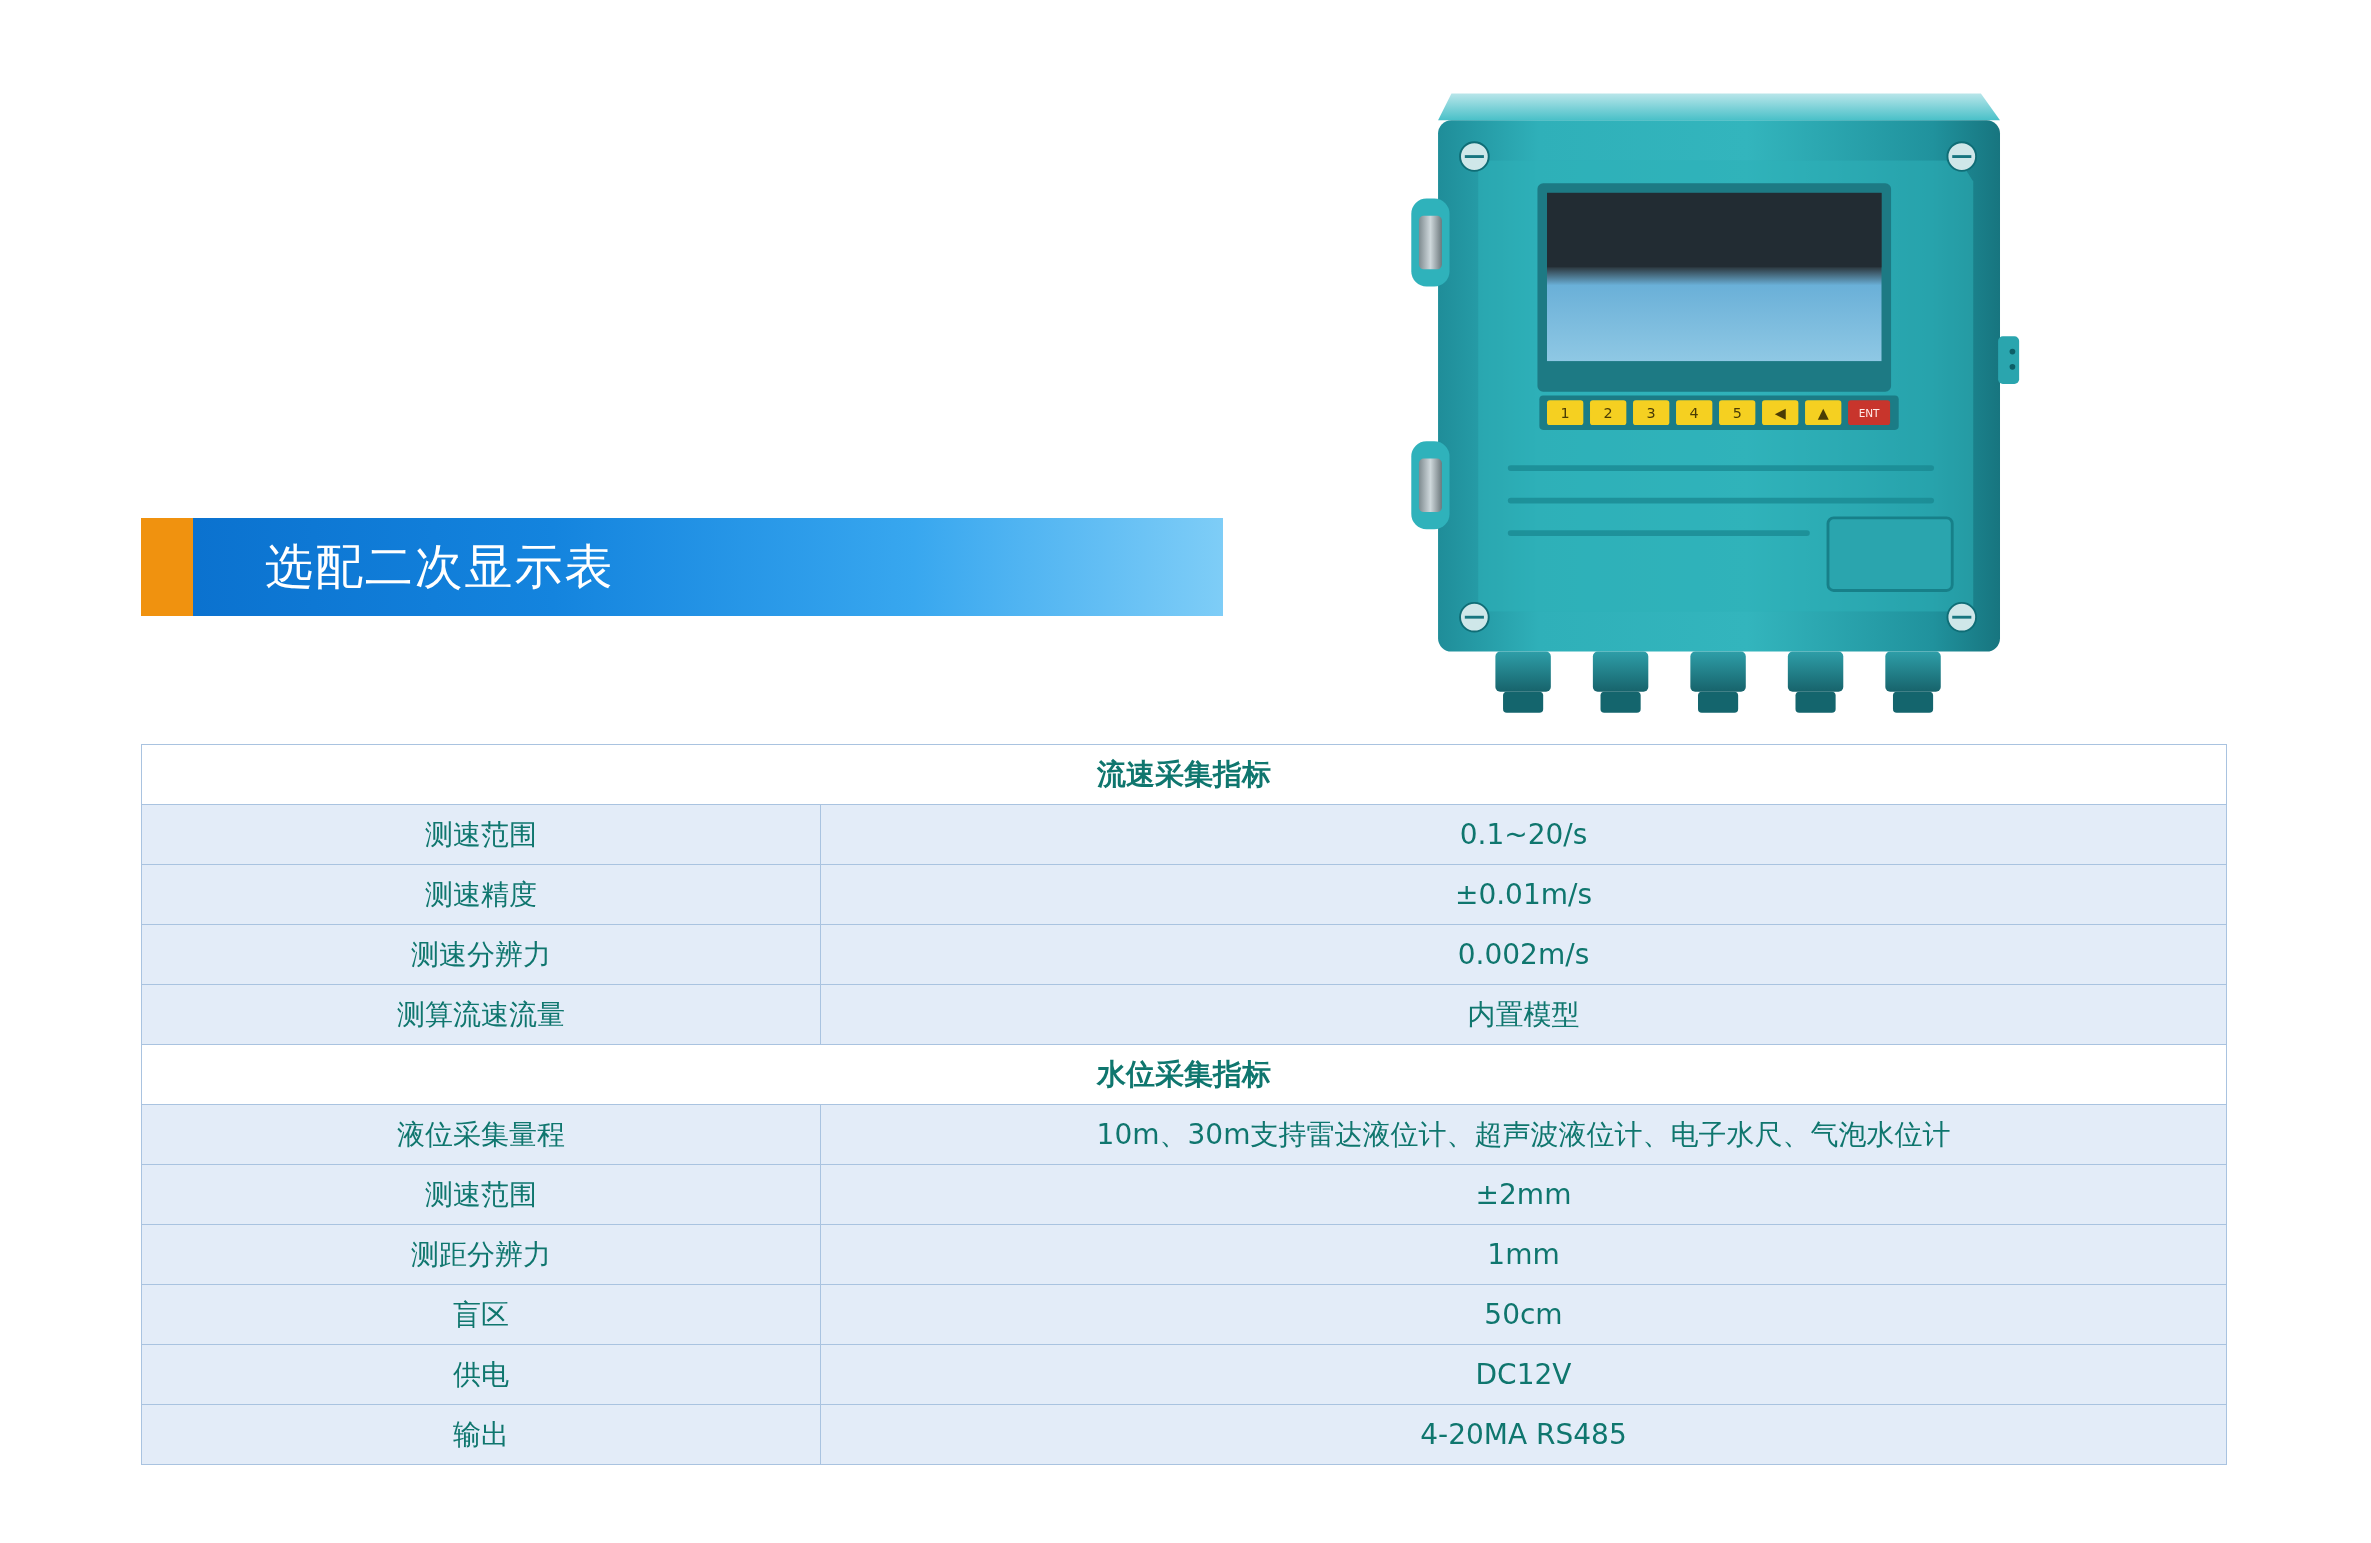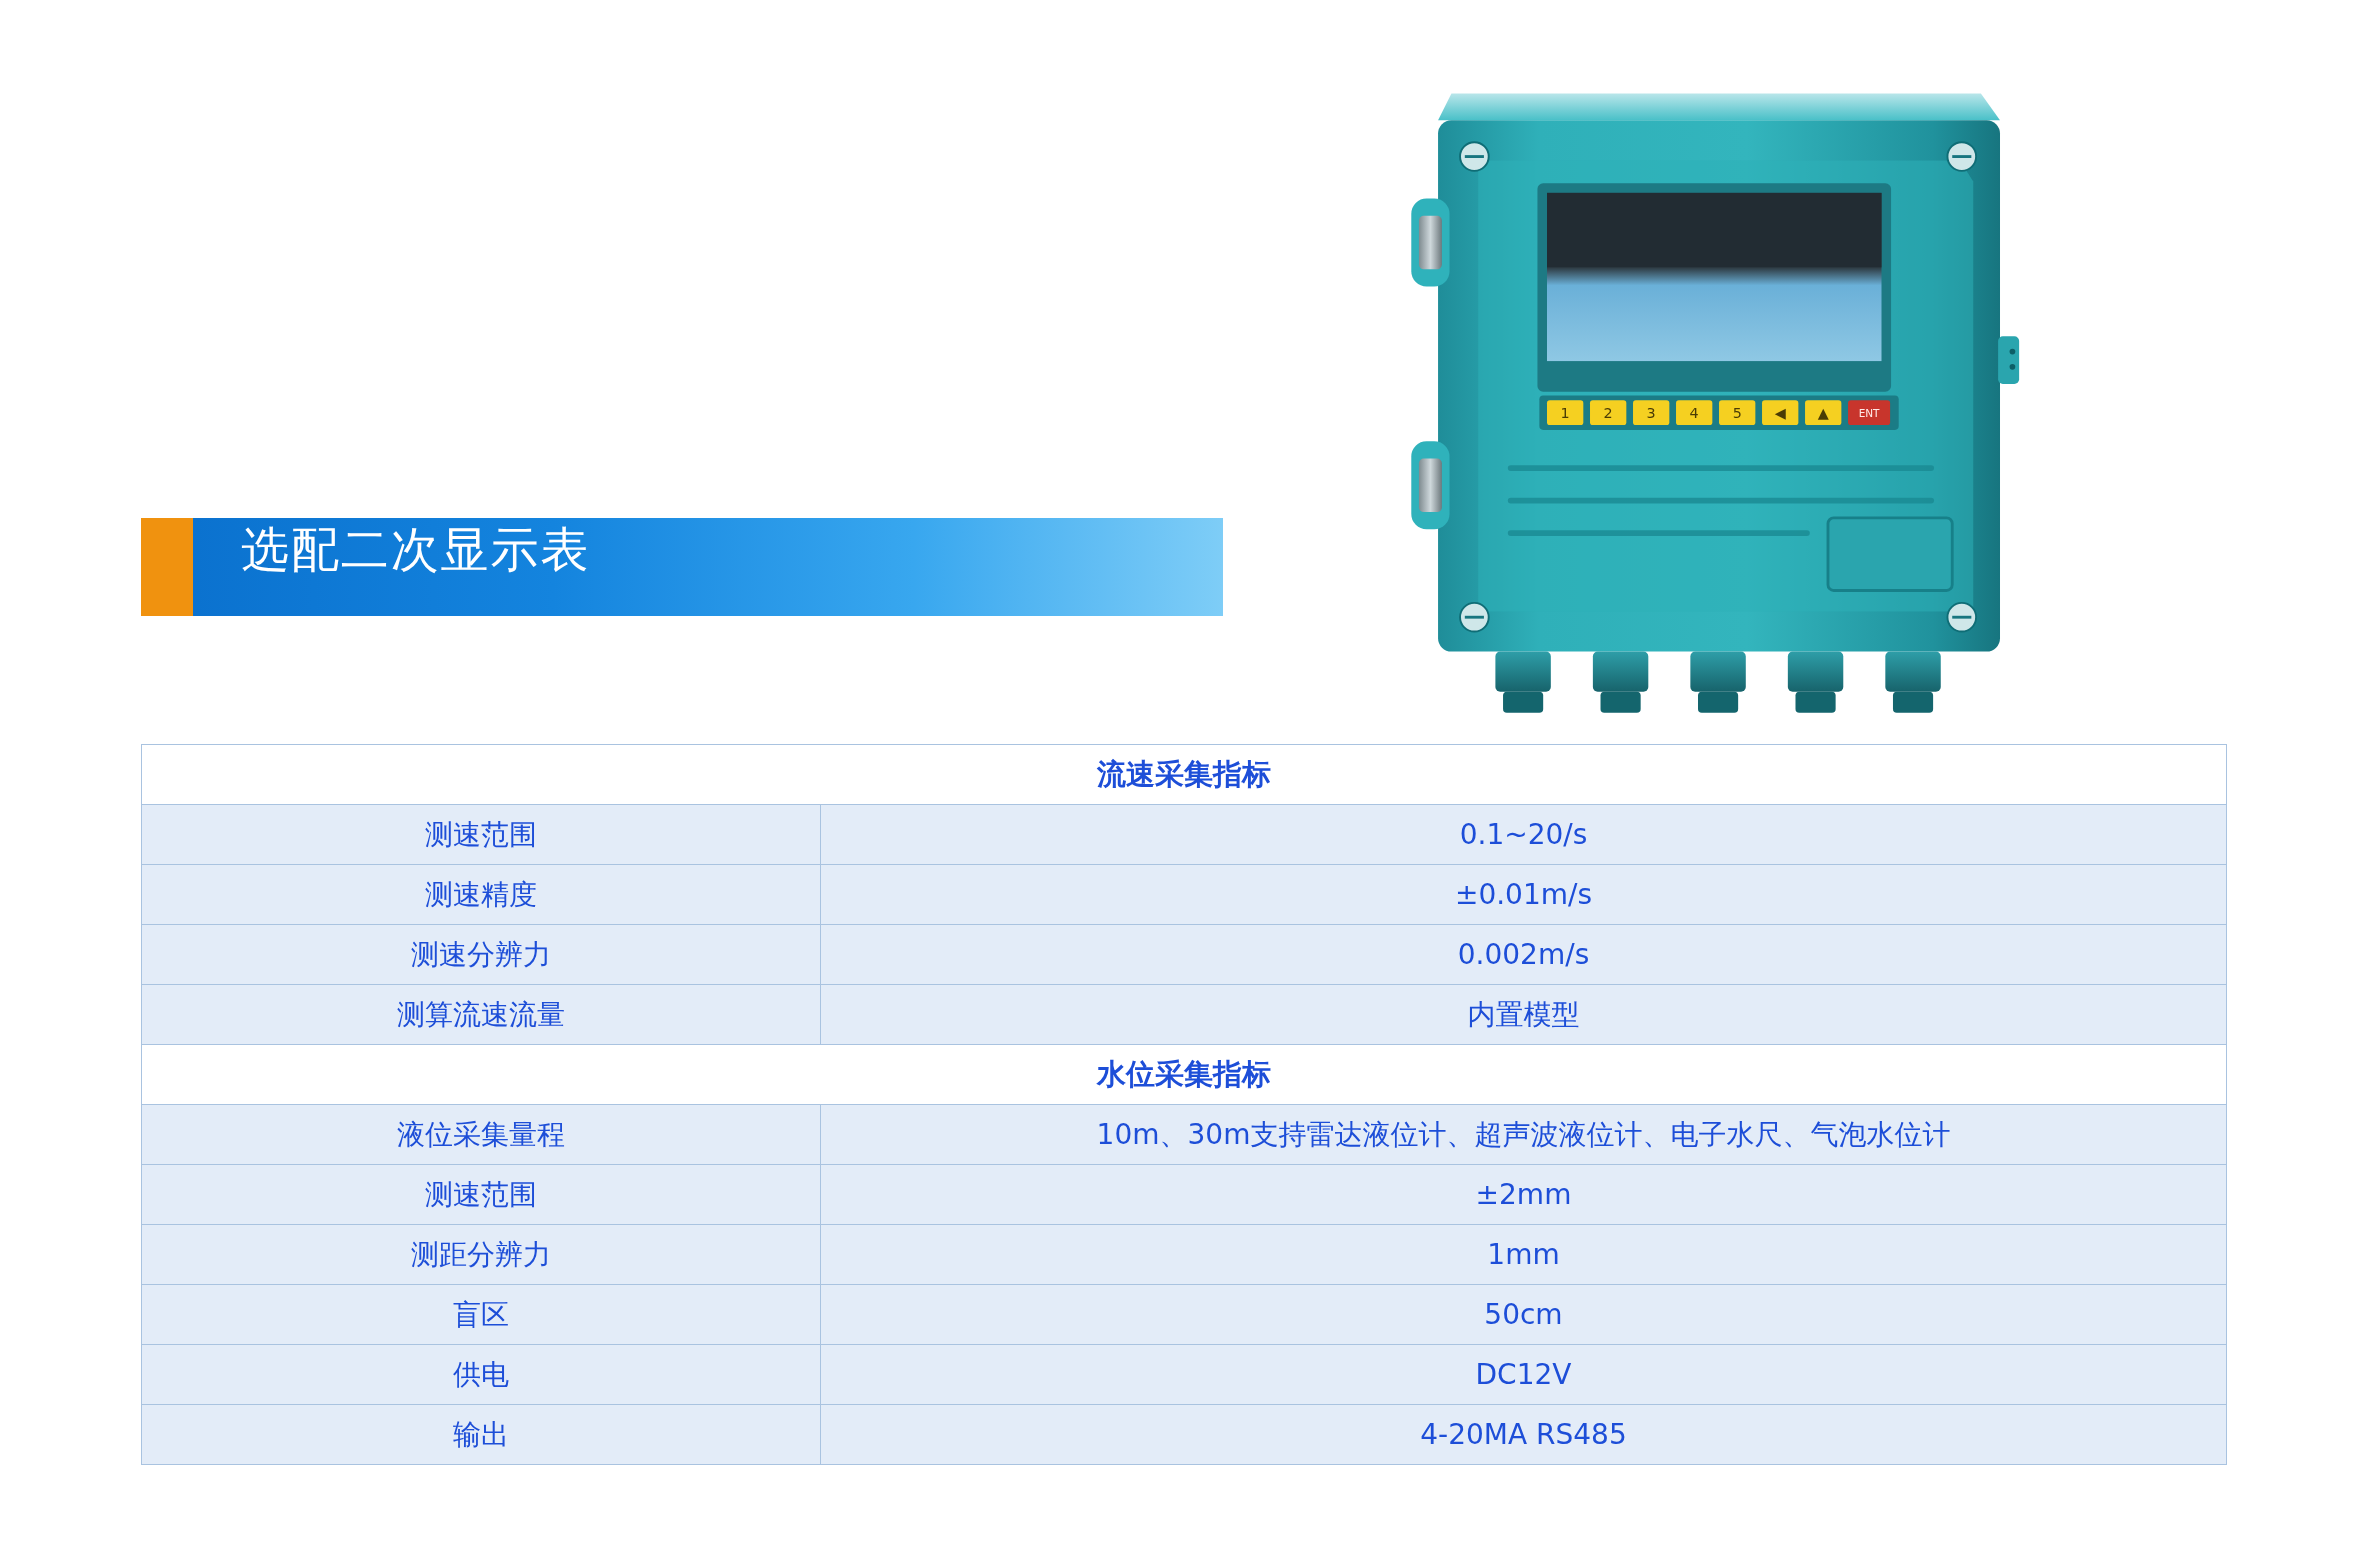--- a/index.html
+++ b/index.html
@@ -27,21 +27,22 @@
   }
   .banner-accent {
     width: 52px;
     background: #f0920f;
     flex: 0 0 auto;
   }
   .banner-body {
     flex: 1 1 auto;
     background: linear-gradient(to right, #0b72cf 0%, #1484de 35%, #38a7ef 70%, #7ecdf7 100%);
     display: flex;
-    align-items: flex-start;
+    align-items: center;
+    padding-left: 24px;
   }
   .banner-title {
     color: #ffffff;
     font-size: 48px;
     letter-spacing: 1.9px;
     padding-left: 48px;
     font-weight: 400;
     font-family: "DejaVu Sans", "Liberation Sans", sans-serif;
   }
 
@@ -60,21 +61,21 @@
     left: 141px;
     top: 744px;
     width: 2086px;
     border-collapse: collapse;
     table-layout: fixed;
   }
   .spec-table td {
     border: 1px solid #a9c3e0;
     height: 59px;
     font-size: 28px;
-    color: #1d4ed8;
+    color: #0f766e;
     text-align: center;
     vertical-align: middle;
     font-family: "DejaVu Sans", "Liberation Sans", sans-serif;
     padding: 0 7.6px;
   }
   .section-row td {
     background: #ffffff;
     font-weight: bold;
     font-size: 29px;
   }

